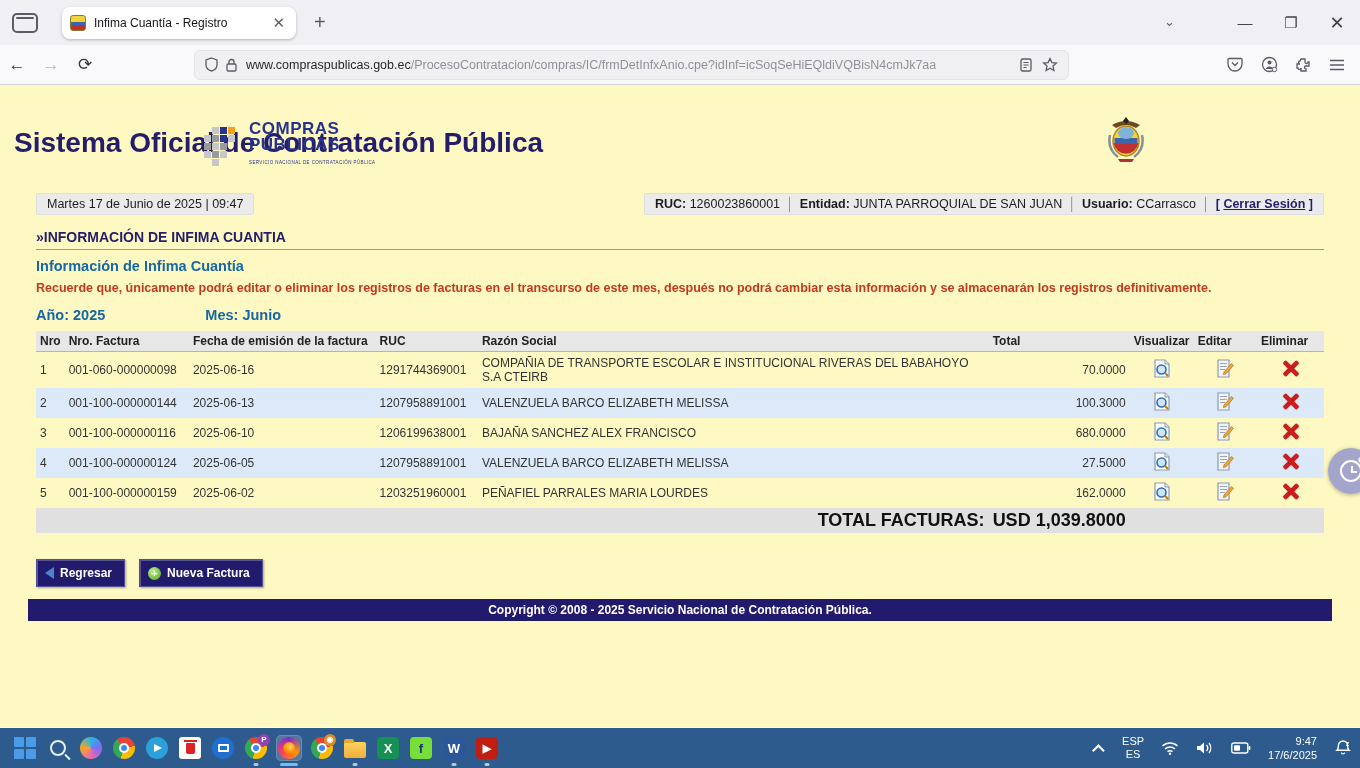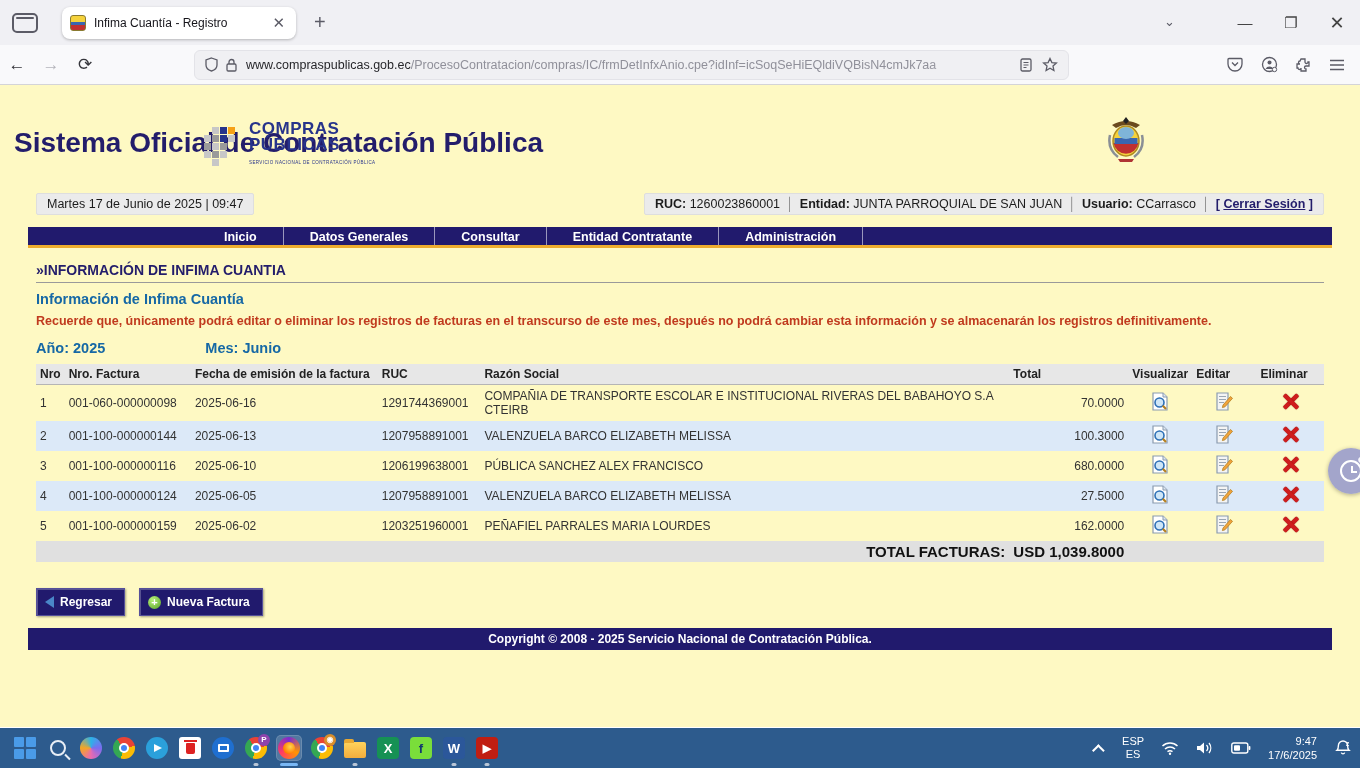--- a/index.html
+++ b/index.html
@@ -66,21 +66,21 @@
   .ym-row { margin-top:10px; display:flex; }
   .ym { color:#1668a5; font-size:14.5px; font-weight:bold; }
   .ym.month { margin-left:100px; }
 
   table.inv { border-collapse:collapse; margin-top:8px; width:1288px; font-size:12px; color:#333; }
   table.inv th { background:#e7e7e7; color:#222; text-align:left; font-weight:bold; padding:3px 4px; border-bottom:1px solid #b5b5b5; white-space:nowrap; }
   table.inv td { padding:4px 4px; height:28px; }
   table.inv tr.alt td { background:#dce9f8; }
   td.total { text-align:right; padding-right:6px; }
   td.icon-cell { text-align:center; }
-  tr.total-row td { background:#e0e0e0; font-weight:bold; font-size:15px; color:#111; height:16px; padding:2px 4px; }
+  tr.total-row td { background:#e0e0e0; font-weight:bold; font-size:18px; color:#111; height:16px; padding:2px 4px; }
   tr.total-row td.lbl { text-align:right; }
   tr.total-row td.val { text-align:left; white-space:nowrap; }
   .xicon { display:inline-block; width:17px; height:17px; position:relative; }
   .xicon::before,.xicon::after { content:""; position:absolute; left:7px; top:-1px; width:4px; height:19px; background:#cf1d1d; border-radius:1px; box-shadow:0 0 1px #7d0e0e; }
   .xicon::before { transform:rotate(45deg); } .xicon::after { transform:rotate(-45deg); }
 
   .btn-row { margin:26px 22px 0 22px; display:flex; gap:14px; }
   .btn { background:#211a6d; color:#fff; font-size:12px; font-weight:bold; padding:6px 12px 6px 8px; display:flex; align-items:center; gap:6px; border:1px solid #55509a; box-shadow:inset 1px 1px 0 rgba(255,255,255,.25), 1px 1px 2px rgba(0,0,0,.35); }
   .arrow-left { width:0; height:0; border-top:6px solid transparent; border-bottom:6px solid transparent; border-right:9px solid #4a86c8; }
   .plus-circ { width:13px; height:13px; border-radius:50%; background:radial-gradient(circle at 35% 30%, #b9f07c, #57a426); color:#fff; font-size:11px; line-height:13px; text-align:center; font-weight:bold; }
@@ -256,27 +256,20 @@
     <div class="session-row">
       <div class="sess-box">Martes 17 de Junio de 2025 | 09:47</div>
       <div class="sess-box">
         <b>RUC:</b>
         <span>1260023860001</span><span class="sep">│</span><b>Entidad:</b>
         <span>JUNTA PARROQUIAL DE SAN JUAN</span><span class="sep">│</span><b>Usuario:</b>
         <span>CCarrasco</span><span class="sep">│</span><span class="logout"><span>[ </span><u>Cerrar Sesión</u><span> ]</span></span>
       </div>
     </div>
 
-    <div class="mainnav">
-      <span class="nav-item">Inicio</span>
-      <span class="nav-item">Datos Generales</span>
-      <span class="nav-item">Consultar</span>
-      <span class="nav-item">Entidad Contratante</span>
-      <span class="nav-item">Administración</span>
-    </div>
 
     <div class="content">
       <div class="breadcrumb">»INFORMACIÓN DE INFIMA CUANTIA</div>
       <div class="section-title">Información de Infima Cuantía</div>
       <div class="warning">Recuerde que, únicamente podrá editar o eliminar los registros de facturas en el transcurso de este mes, después no podrá cambiar esta información y se almacenarán los registros definitivamente.</div>
       <div class="ym-row">
         <span class="ym">Año: 2025</span>
         <span class="ym month">Mes: Junio</span>
       </div>
 
@@ -356,21 +349,21 @@
 </td>
               <td class="icon-cell">
   <span class="xicon"></span>
 </td>
             </tr>
             <tr>
               <td>3</td>
               <td>001-100-000000116</td>
               <td>2025-06-10</td>
               <td>1206199638001</td>
-              <td>PÚBLICA SANCHEZ ALEX FRANCISCO</td>
+              <td>BAJAÑA SANCHEZ ALEX FRANCISCO</td>
               <td class="total">680.0000</td>
               <td class="icon-cell">
   <svg width="18" height="19" viewBox="0 0 18 19">
     <path d="M2 1 h10 l4 4 v13 H2 Z" fill="#fff" stroke="#8a9bb0" stroke-width="1.2"></path>
     <path d="M12 1 v4 h4" fill="#dfe7f0" stroke="#8a9bb0" stroke-width="1"></path>
     <circle cx="8.5" cy="10.5" r="4.5" fill="#cfe6f7" stroke="#2d6fb5" stroke-width="1.6"></circle>
     <path d="M11.8 13.8 L15 17" stroke="#b5801f" stroke-width="2.2"></path>
   </svg>
 </td>
               <td class="icon-cell">

